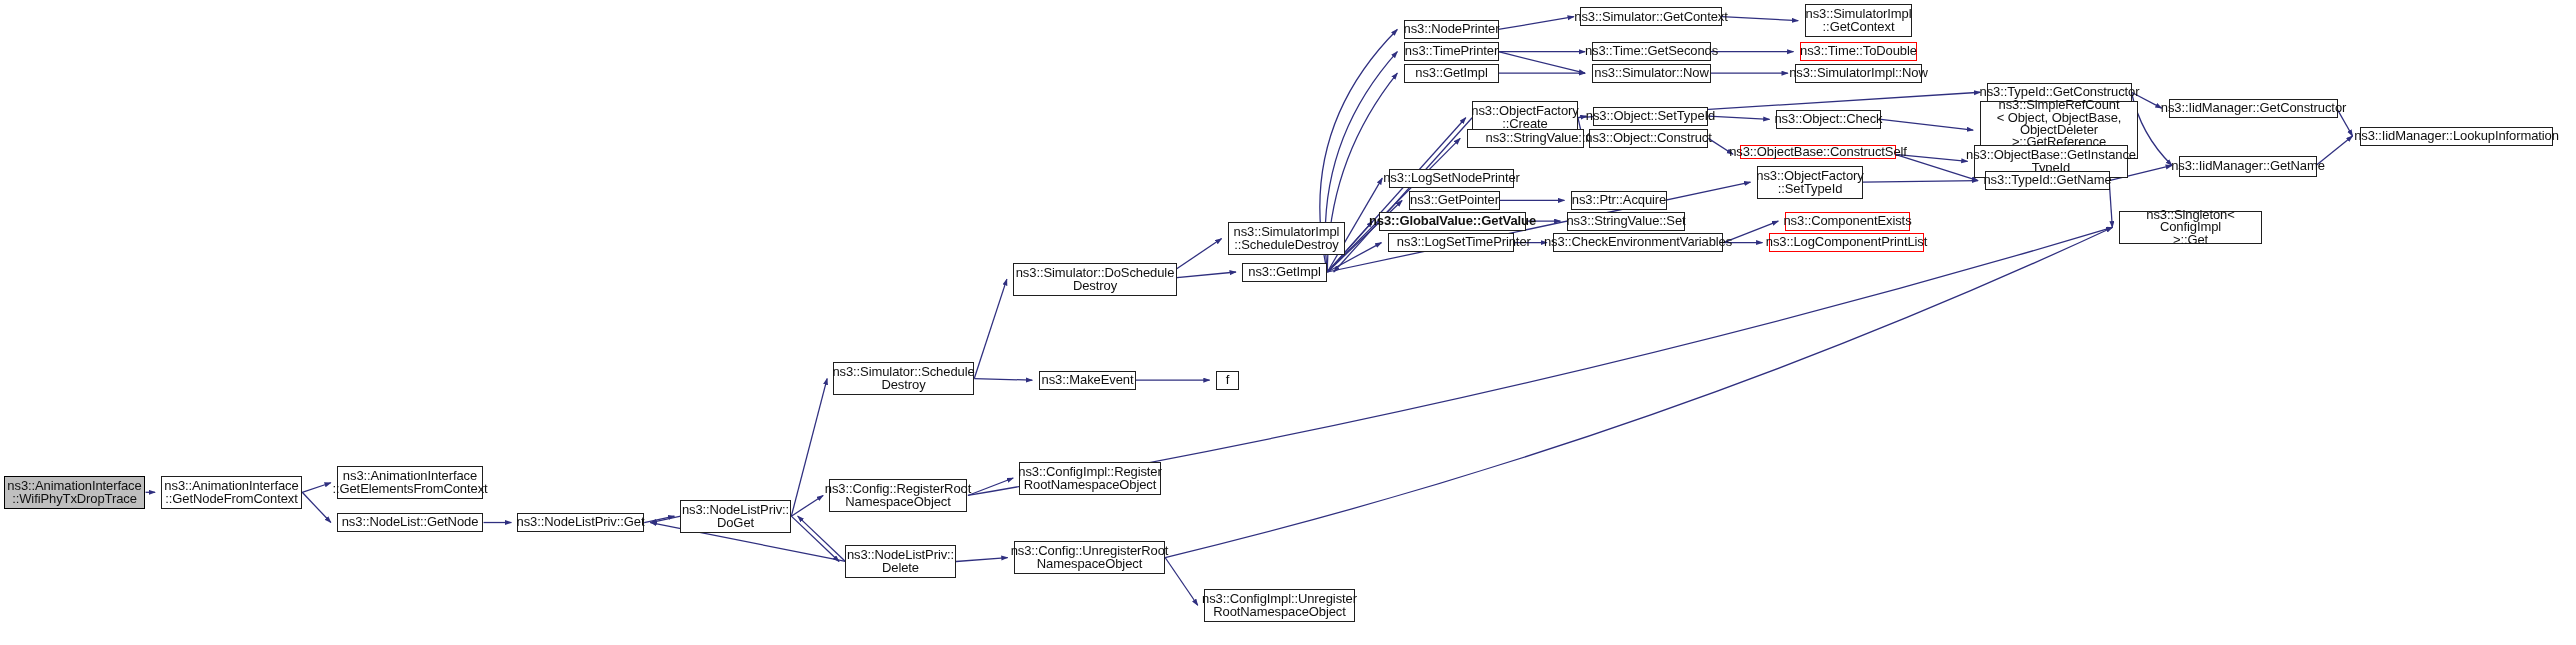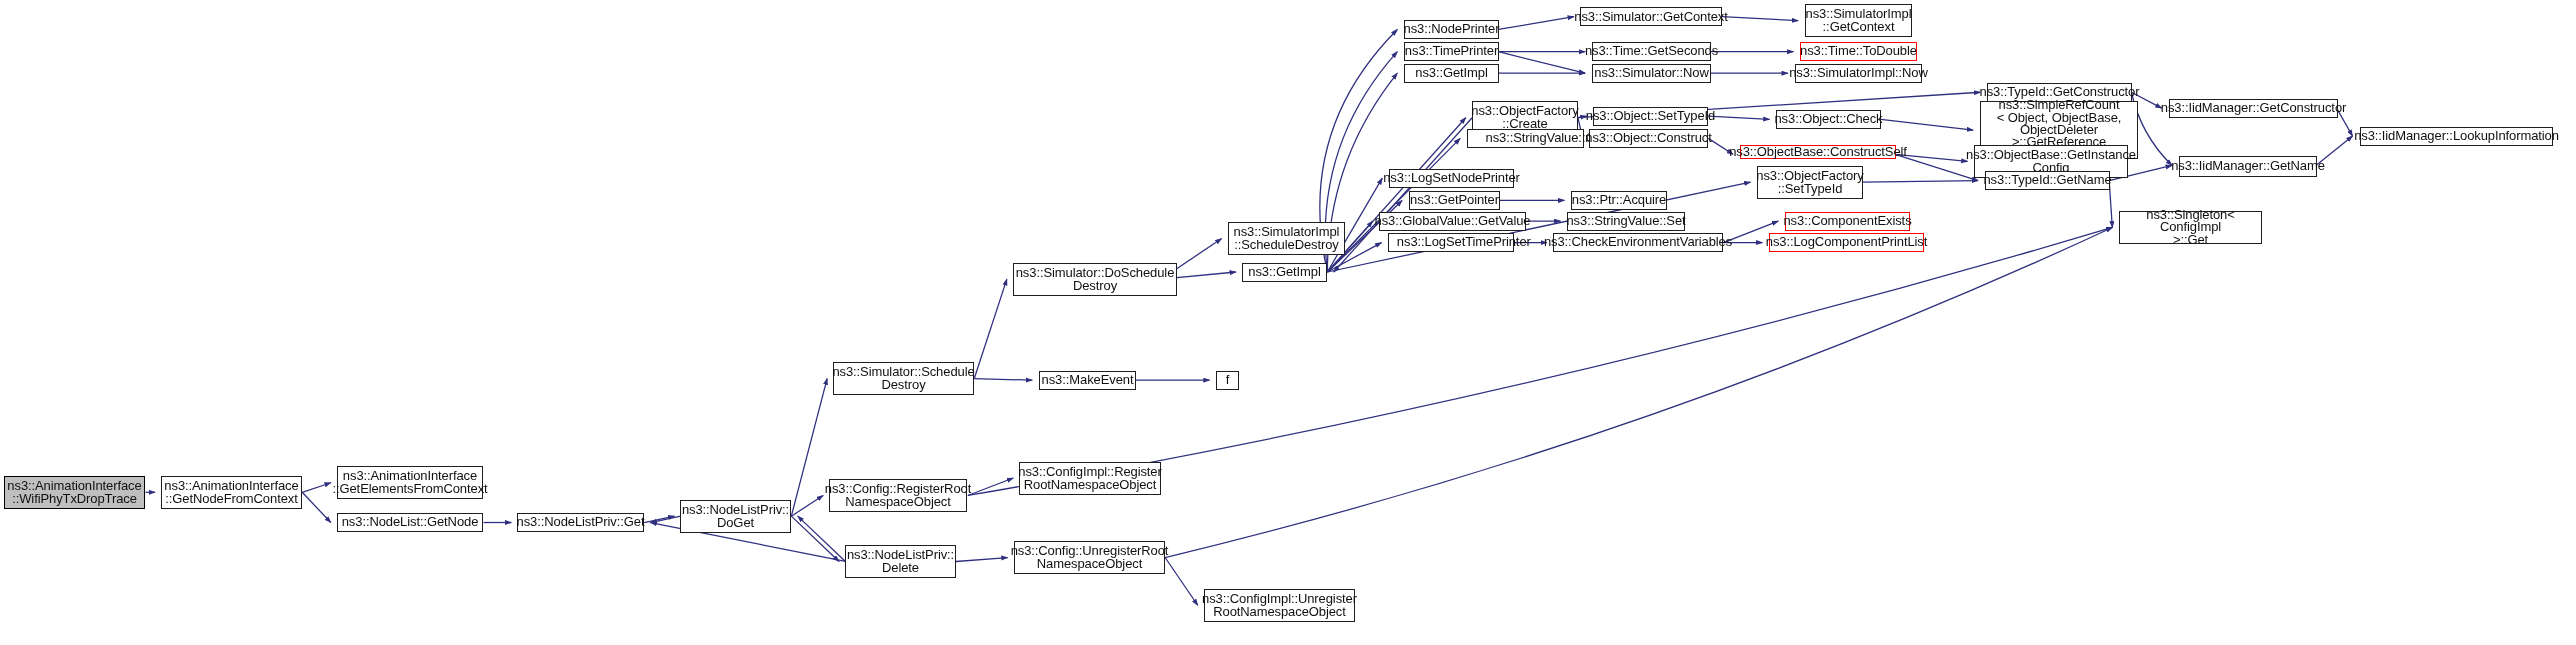--- a/index.html
+++ b/index.html
@@ -150,33 +150,33 @@
       <div class="node" style="left: 1467px; top: 129px; width: 117px; height: 19px; padding-left: 43px;">ns3::StringValue::Get</div>
       <div class="node" style="left: 1593px; top: 107px; width: 115px; height: 19px;">ns3::Object::SetTypeId</div>
       <div class="node" style="left: 1589px; top: 129px; width: 119px; height: 19px;">ns3::Object::Construct</div>
       <div class="node" style="left: 1776px; top: 110px; width: 105px; height: 19px;">ns3::Object::Check</div>
       <div class="node red" style="left: 1740px; top: 145px; width: 156px; height: 14px;">ns3::ObjectBase::ConstructSelf</div>
       <div class="node" style="left: 1757px; top: 166px; width: 106px; height: 33px;">ns3::ObjectFactory
 ::SetTypeId</div>
       <div class="node" style="left: 1389px; top: 169px; width: 125px; height: 19px;">ns3::LogSetNodePrinter</div>
       <div class="node" style="left: 1409px; top: 191px; width: 91px; height: 19px;">ns3::GetPointer</div>
       <div class="node" style="left: 1571px; top: 191px; width: 96px; height: 19px;">ns3::Ptr::Acquire</div>
-      <div class="node" style="left: 1379px; top: 212px; width: 147px; height: 19px;">ns3::GlobalValue::GetValue</div>
+      <div class="node" style="left: 1379px; top: 212px; width: 147px; height: 19px; font-weight: bold;">ns3::GlobalValue::GetValue</div>
       <div class="node" style="left: 1567px; top: 212px; width: 118px; height: 19px;">ns3::StringValue::Set</div>
       <div class="node" style="left: 1388px; top: 233px; width: 126px; height: 19px; padding-left: 28px;">ns3::LogSetTimePrinter</div>
       <div class="node" style="left: 1553px; top: 233px; width: 170px; height: 19px;">ns3::CheckEnvironmentVariables</div>
       <div class="node red" style="left: 1785px; top: 212px; width: 125px; height: 19px;">ns3::ComponentExists</div>
       <div class="node red" style="left: 1769px; top: 233px; width: 155px; height: 19px;">ns3::LogComponentPrintList</div>
       <div class="node" style="left: 1987px; top: 83px; width: 145px; height: 19px;">ns3::TypeId::GetConstructor</div>
       <div class="node" style="left: 1980px; top: 101px; width: 158px; height: 58px;">ns3::SimpleRefCount
 &lt; Object, ObjectBase,
 ObjectDeleter &gt;::GetReference
 Count</div>
       <div class="node" style="left: 1974px; top: 145px; width: 154px; height: 33px;">ns3::ObjectBase::GetInstance
-Config</div>
+TypeId</div>
       <div class="node" style="left: 1985px; top: 171px; width: 125px; height: 19px;">ns3::TypeId::GetName</div>
       <div class="node" style="left: 2169px; top: 99px; width: 169px; height: 19px;">ns3::IidManager::GetConstructor</div>
       <div class="node" style="left: 2179px; top: 156px; width: 138px; height: 21px;">ns3::IidManager::GetName</div>
       <div class="node" style="left: 2360px; top: 127px; width: 193px; height: 19px;">ns3::IidManager::LookupInformation</div>
       <div class="node" style="left: 2119px; top: 211px; width: 143px; height: 33px;">ns3::Singleton&lt; ConfigImpl
 &gt;::Get</div>
     </div>
 </div>
 
 

